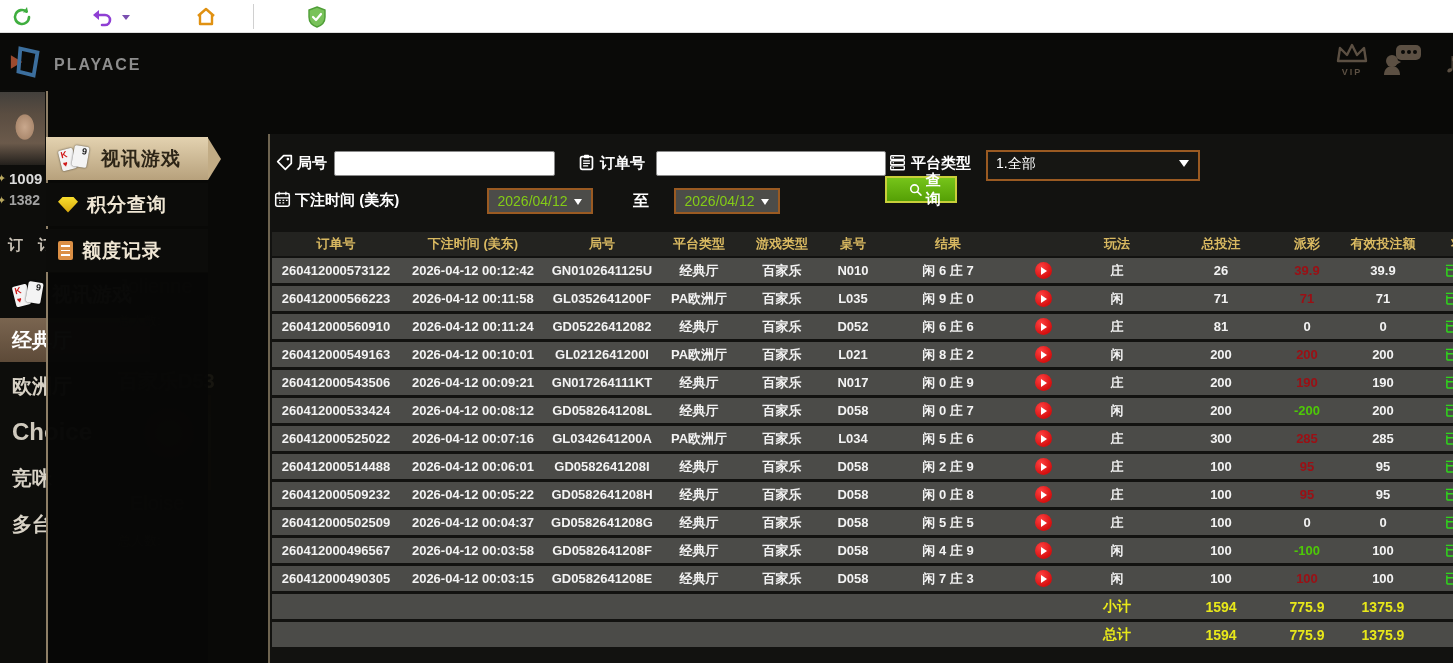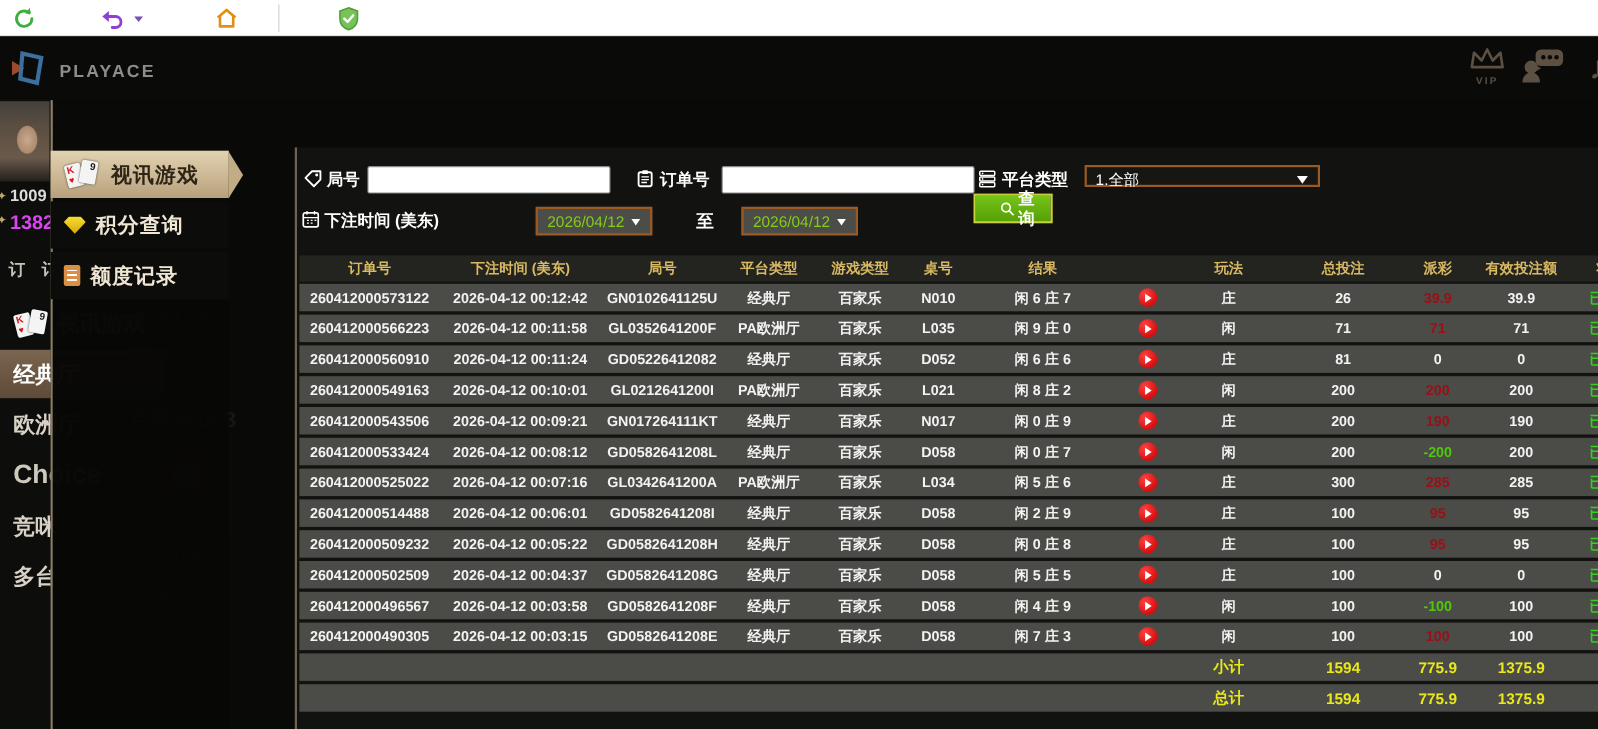--- a/index.html
+++ b/index.html
@@ -30,21 +30,21 @@
   .music-block { left:1437px; width:30px; font-size:30px; line-height:40px; }
 
   
   .page { position:absolute; left:0; top:90px; width:1453px; height:573px; background:#0d0d0b; }
 
   .avatar { position:absolute; left:0; top:2px; width:45px; height:73px; z-index:1;
     background:
       radial-gradient(ellipse 16px 22px at 55% 48%, #c9a88d 0%, #ac8a6f 55%, rgba(0,0,0,0) 60%),
       linear-gradient(180deg,#43403c 0%, #5a4d41 30%, #6b5a4b 70%, #23201c 100%); }
   .bal1 { position:absolute; left:9px; top:80px; z-index:1; color:#dcdcdc; font-size:15px; font-weight:bold; white-space:nowrap; }
-  .bal2 { position:absolute; left:9px; top:102px; z-index:1; color:#d946ef; font-size:18px; font-weight:bold; white-space:nowrap; }
+  .bal2 { position:absolute; left:9px; top:102px; z-index:1; color:#a3a3a3; font-size:14px; font-weight:bold; white-space:nowrap; }
   .bal-ic { position:absolute; left:-3px; z-index:1; color:#b9a85f; font-size:11px; }
   .frag-char { position:absolute; z-index:1; color:#c9c2b6; font-size:15px; font-weight:bold; }
 
   .lobby-menu { position:absolute; left:0; top:182px; width:150px; z-index:1; }
   .lobby-item { height:44px; margin-bottom:2px; color:#d8d2c6; font-size:20px; font-weight:bold;
     display:flex; align-items:center; padding-left:12px; white-space:nowrap; cursor:pointer; }
   .lobby-item.active { background:linear-gradient(180deg,#7a6550,#5d4a38); color:#fff; }
   .lobby-item.latin { font-size:24px; color:#cfc9bd; }
   .dealer-frag { position:absolute; z-index:1; white-space:nowrap; }
   .f-name { color:#5e594e; font-size:20px; }
@@ -77,21 +77,21 @@
   .content-panel { position:absolute; left:228px; top:44px; width:1225px; height:529px; z-index:4;
     background:#121210; border-left:2px solid #6e6450;margin-left:40px; }
 
   
   .flabel { position:absolute; color:#fff; font-size:15px; font-weight:bold; white-space:nowrap; }
   .fic { position:absolute; width:17px; height:17px; }
   .txt-input { position:absolute; height:25px; background:#fff; border:1px solid #8a8a8a; border-radius:2px;
     font-size:13px; padding:0 6px; }
   .round-input { left:64px; top:17px; width:221px; }
   .order-input { left:386px; top:17px; width:230px; }
-  .platform-select { position:absolute; left:716px; top:16px; width:214px; height:20px; background:#161613;
+  .platform-select { position:absolute; left:716px; top:16px; width:214px; height:31px; background:#161613;
     border:2px solid #9a5a22; color:#fff; font-size:14px; line-height:22px; padding-left:8px; cursor:pointer; }
   .platform-select::after { content:''; position:absolute; right:9px; top:8px; width:0; height:0;
     border-left:5px solid transparent; border-right:5px solid transparent; border-top:7px solid #fff; }
   .date-box { position:absolute; top:54px; width:106px; height:26px; background:#4c4c49;
     border:2px solid #9a5a22; color:#84cc16; font-size:14px; line-height:22px; text-align:center; cursor:pointer; }
   .date-box::after { content:''; display:inline-block; margin-left:3px; width:0; height:0; vertical-align:middle;
     border-left:4px solid transparent; border-right:4px solid transparent; border-top:6px solid #fff; }
   .date-from { left:217px; } .date-to { left:404px; }
   .to-label { position:absolute; left:363px; top:57px; color:#fff; font-size:16px; font-weight:bold; }
   .query-btn { position:absolute; left:615px; top:42px; width:72px; height:27px;

